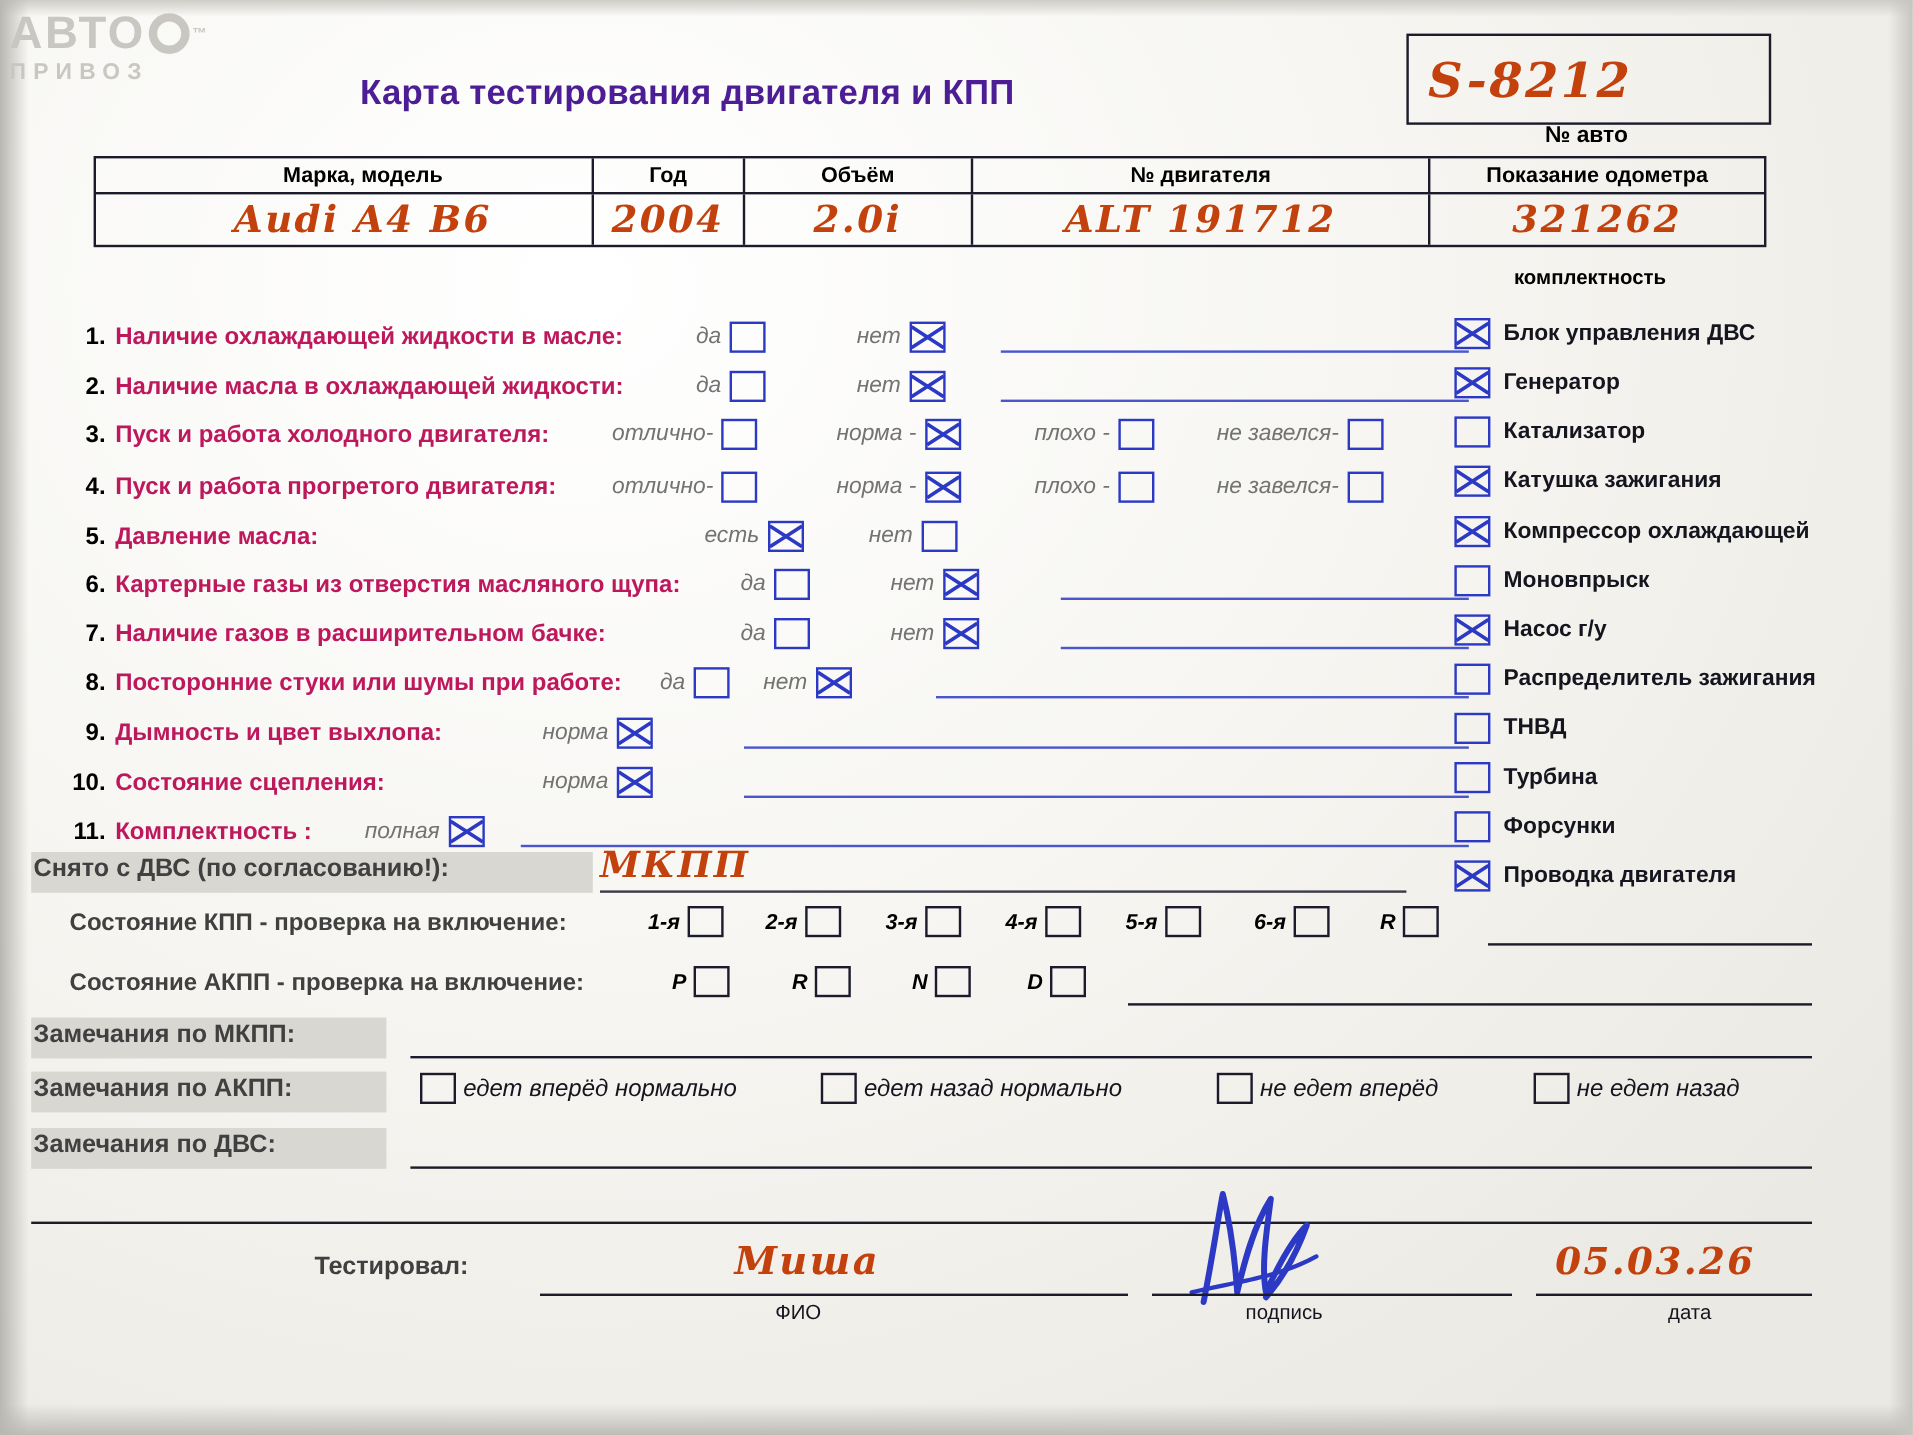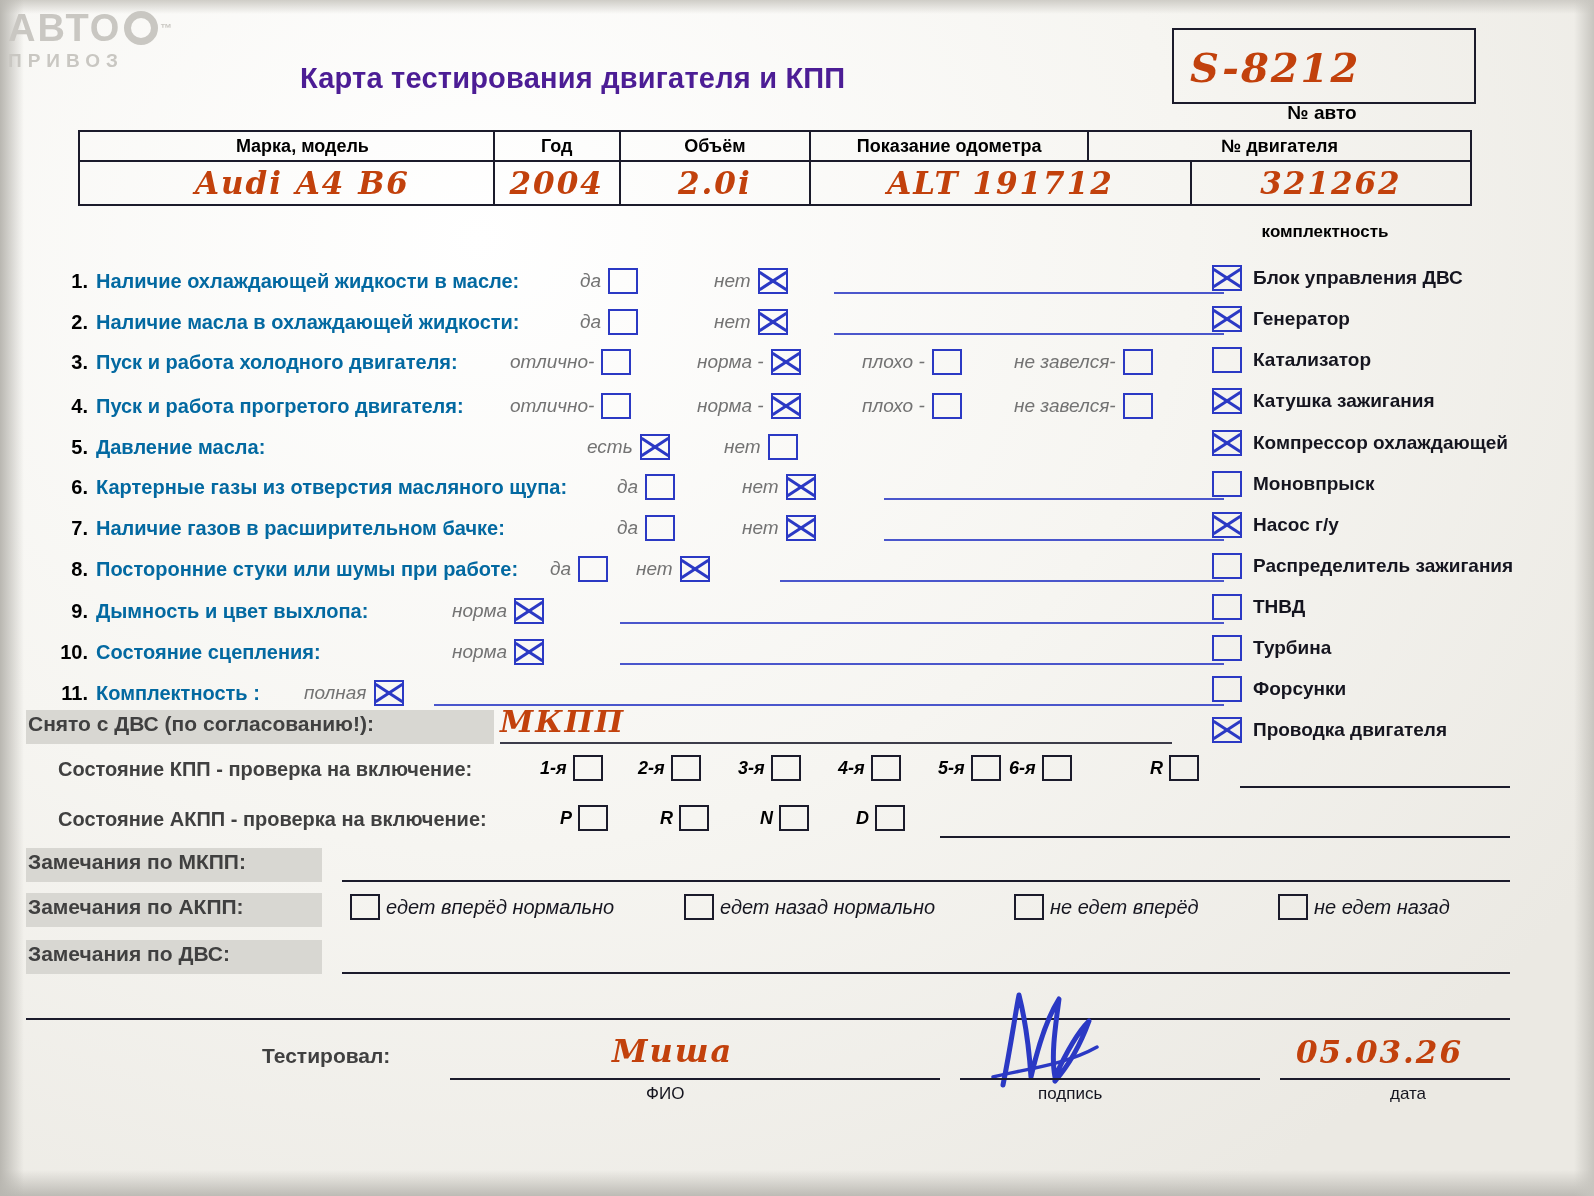--- a/index.html
+++ b/index.html
@@ -197,21 +197,21 @@
     position: absolute;
     left: 0; top: 6px;
     width: 36px;
     text-align: right;
     font-weight: bold;
   }
   .qtext {
     position: absolute;
     left: 44px; top: 6px;
     font-weight: bold;
-    color: #0369a1;
+    color: #be185d;
   }
   .opt {
     position: absolute;
     top: 4px;
     display: flex;
     align-items: center;
     gap: 7px;
     font-size: 19px;
   }
   .opt .lbl {
@@ -314,22 +314,22 @@
 
   <div id="auto-box"></div>
   <div id="auto-num" class="hand">S-8212</div>
   <div id="auto-label">№ авто</div>
 
   <div id="info-table">
     <div id="info-head">
       <div class="info-cell c1">Марка, модель</div>
       <div class="info-cell c2">Год</div>
       <div class="info-cell c3">Объём</div>
+      <div class="info-cell c4">№ двигателя</div>
       <div class="info-cell c5">Показание одометра</div>
-      <div class="info-cell c4">№ двигателя</div>
     </div>
     <div id="info-vals">
       <div class="info-cell c1 info-val hand">Audi A4 B6</div>
       <div class="info-cell c2 info-val hand">2004</div>
       <div class="info-cell c3 info-val hand">2.0i</div>
       <div class="info-cell c4 info-val hand">ALT 191712</div>
       <div class="info-cell c5 info-val hand">321262</div>
     </div>
   </div>
 
@@ -559,21 +559,21 @@
         <span class="small-cb"></span>
       </div>
     <div class="gear" style="left:298px">
         <span>4-я</span>
         <span class="small-cb"></span>
       </div>
     <div class="gear" style="left:398px">
         <span>5-я</span>
         <span class="small-cb"></span>
       </div>
-    <div class="gear" style="left:469px">
+    <div class="gear" style="left:505px">
         <span>6-я</span>
         <span class="small-cb"></span>
       </div>
     <div class="gear" style="left:610px">
         <span>R</span>
         <span class="small-cb"></span>
       </div>
   </div>
   <div class="bline" style="left:1240px; top:786px; width:270px"></div>
 

